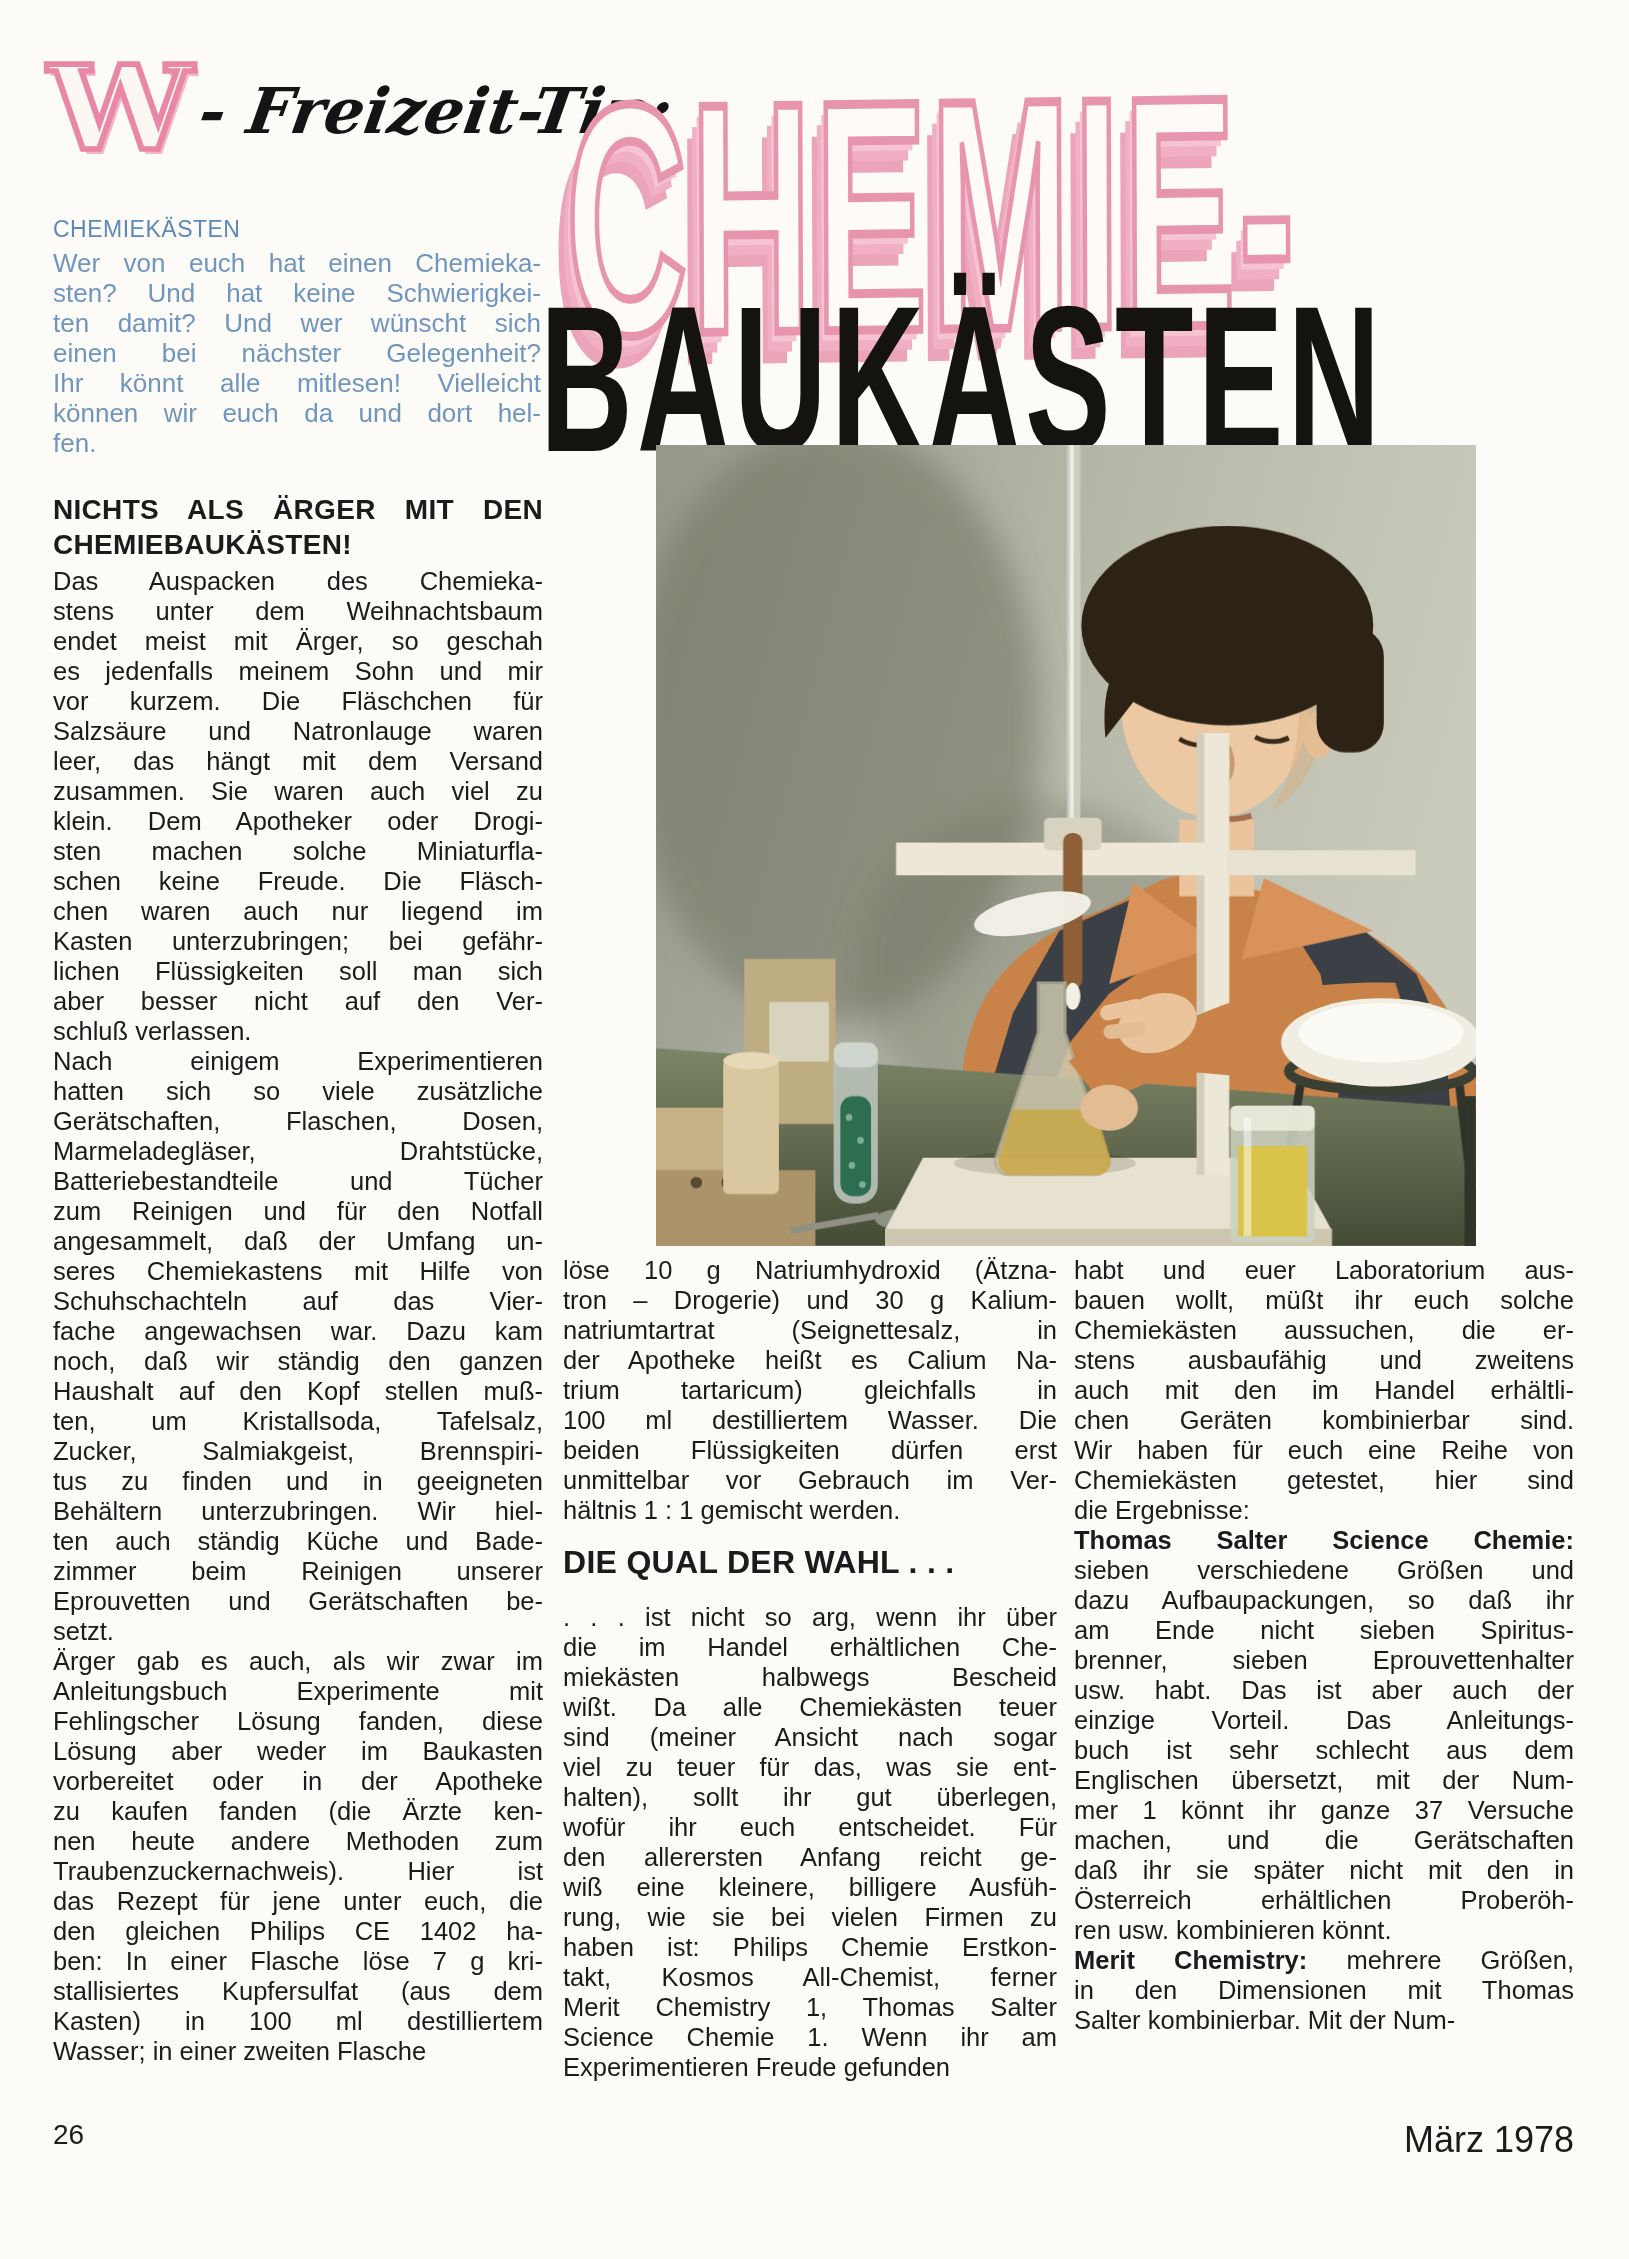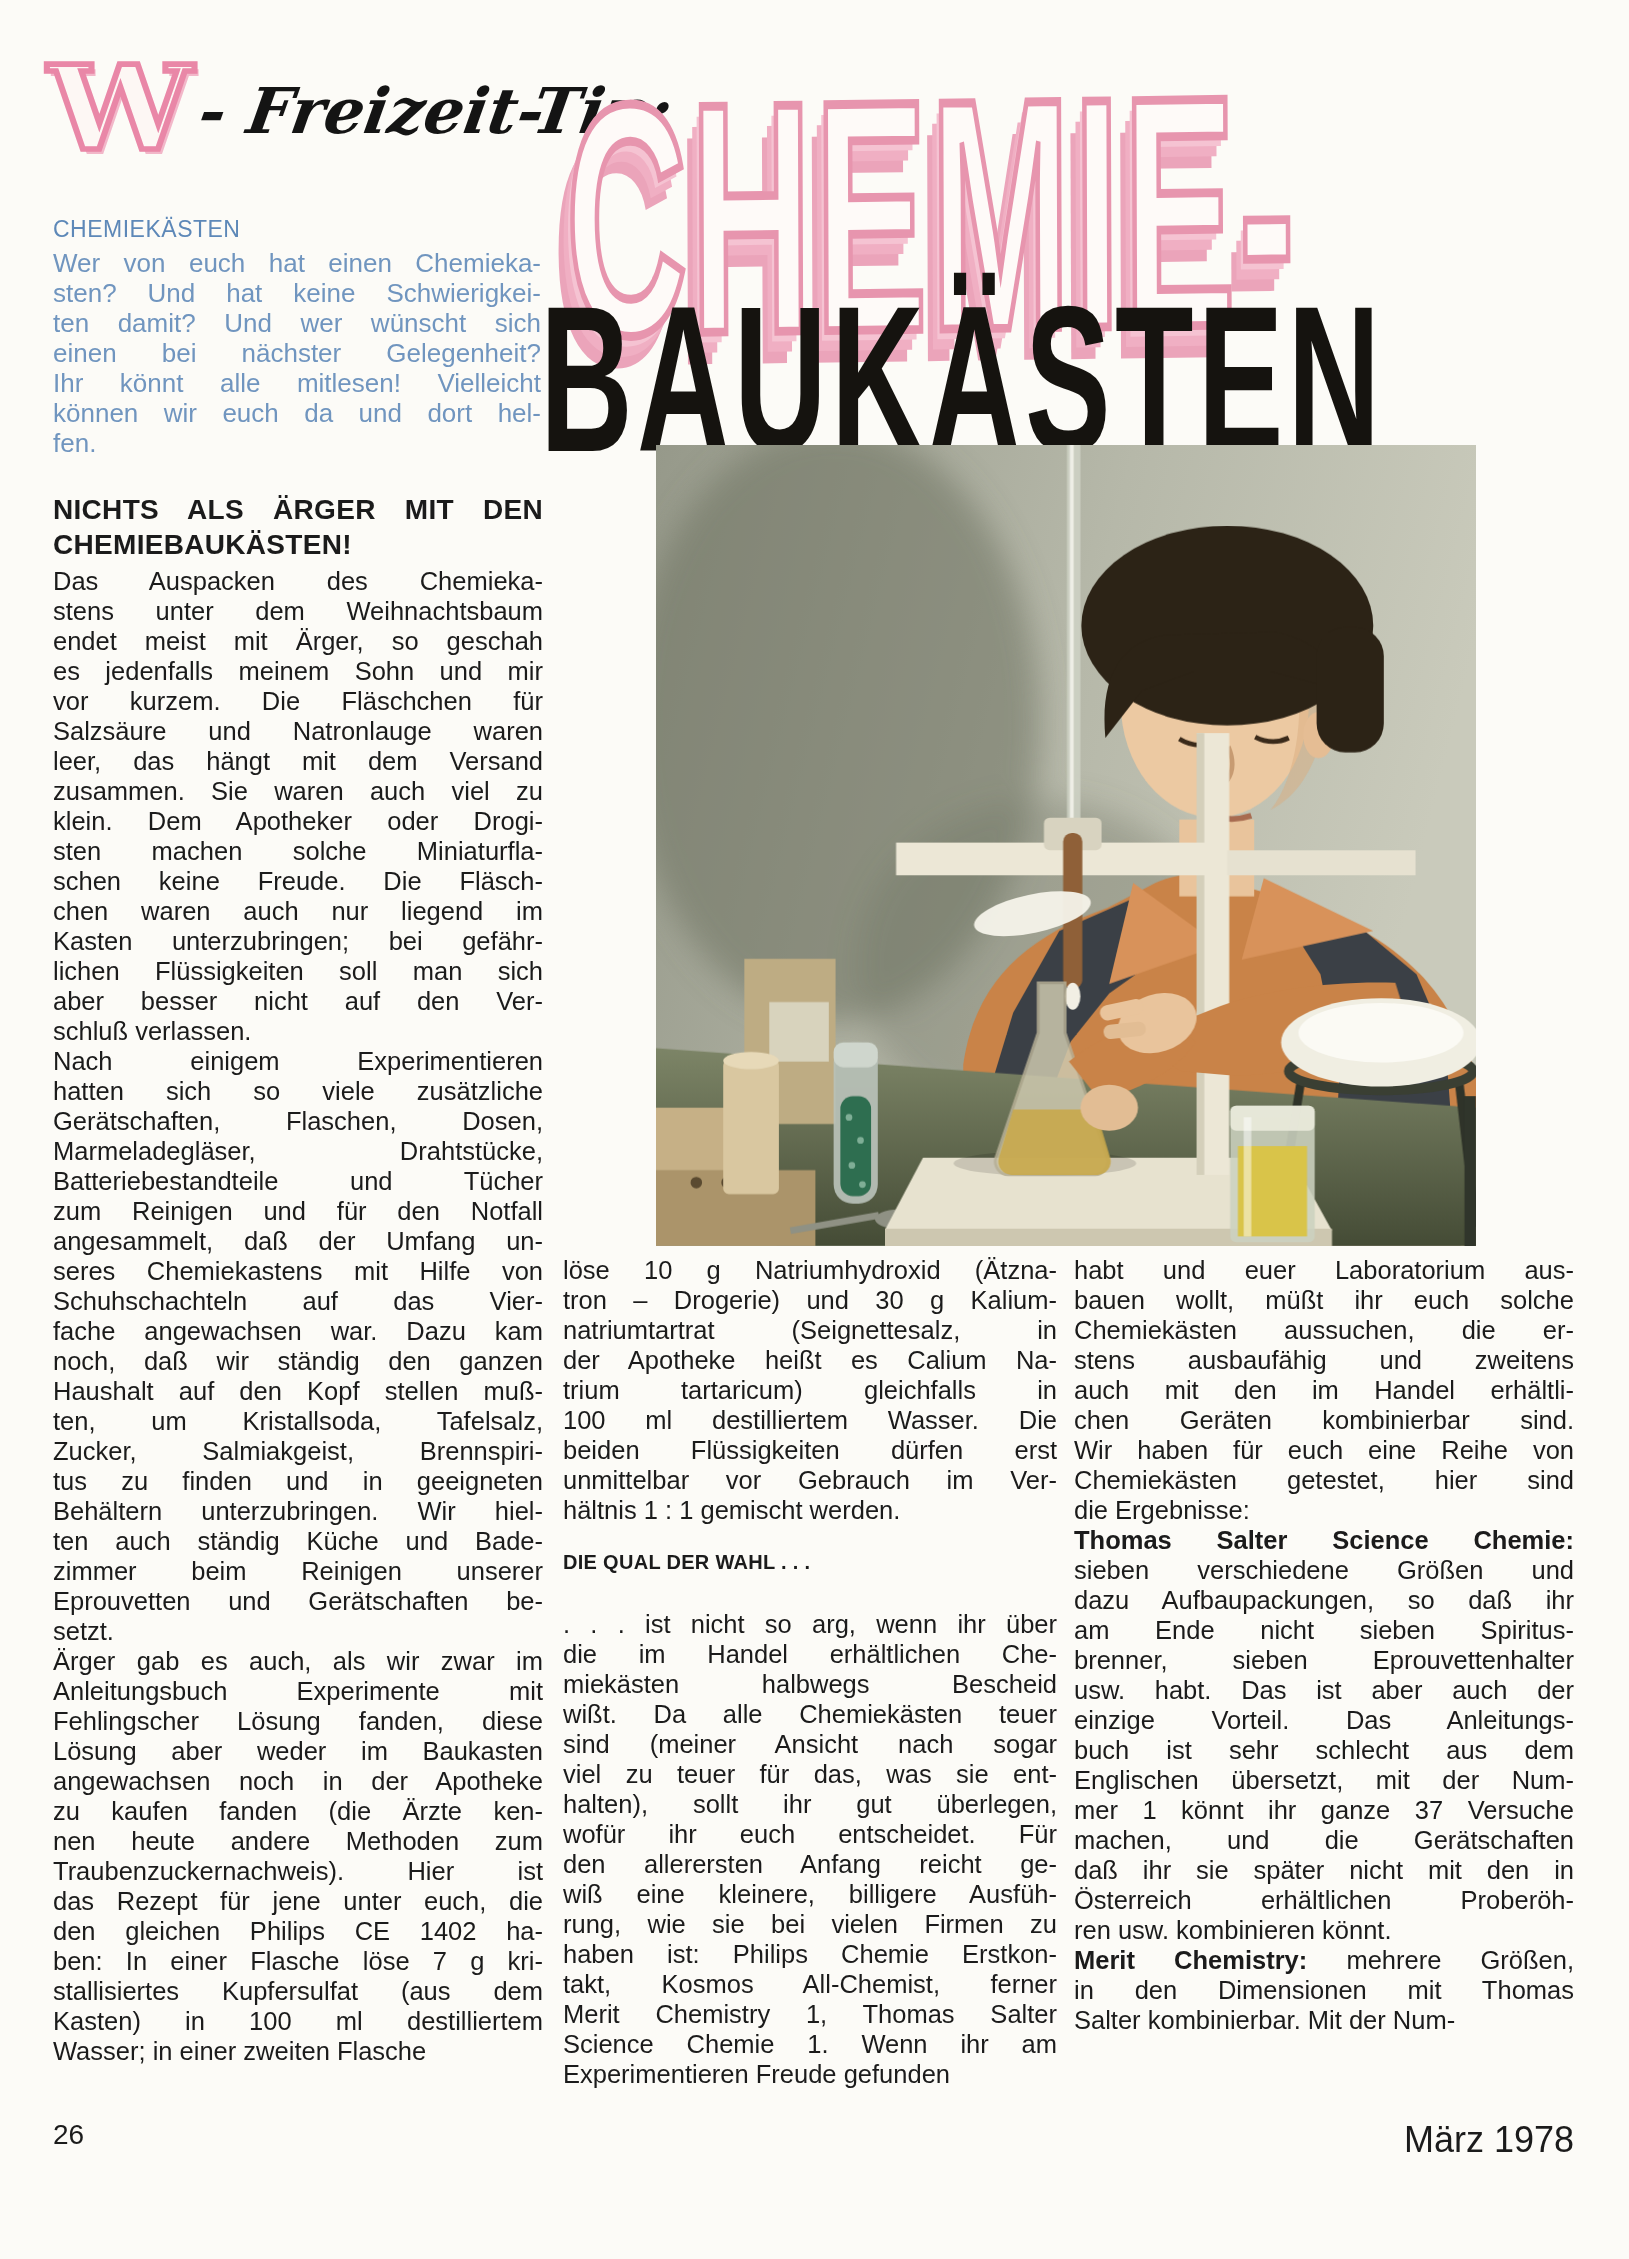--- a/index.html
+++ b/index.html
@@ -41,21 +41,21 @@
   .intro .tline{font-size:26px;line-height:30px;}
   
   .col{position:absolute;width:490px;}
   .col-left{left:53px;top:492px;}
   .col-mid{left:563px;top:1255px;width:494px;}
   .col-right{left:1074px;top:1255px;width:500px;}
   .col-h .tline{font-weight:bold;font-size:28px;line-height:35px;letter-spacing:0.3px;}
   .col-h{margin-bottom:4px;}
   .tline{font-size:25.5px;line-height:30px;text-align:justify;text-align-last:justify;}
   .tline.tlast{text-align-last:left;}
-  .subhead{font-weight:bold;font-size:20px;line-height:33px;margin:21px 0 30px 0;letter-spacing:0.3px;}
+  .subhead{font-weight:bold;font-size:32px;line-height:33px;margin:21px 0 23px 0;letter-spacing:0.3px;}
   b{font-weight:bold;}
   
   .photo{position:absolute;left:656px;top:445px;width:820px;height:801px;}
   
   .folio-left{position:absolute;left:53px;top:2119px;font-size:28px;}
   .folio-right{position:absolute;left:1074px;top:2119px;width:500px;text-align:right;font-size:36px;}
 </style>
 </head>
 <body>
 
@@ -124,21 +124,21 @@
         <div class="tline">ten auch ständig Küche und Bade-</div>
         <div class="tline">zimmer beim Reinigen unserer</div>
         <div class="tline">Eprouvetten und Gerätschaften be-</div>
         <div class="tline tlast">setzt.</div>
       </div>
     <div>
         <div class="tline">Ärger gab es auch, als wir zwar im</div>
         <div class="tline">Anleitungsbuch Experimente mit</div>
         <div class="tline">Fehlingscher Lösung fanden, diese</div>
         <div class="tline">Lösung aber weder im Baukasten</div>
-        <div class="tline">angewachsen noch in der Apotheke</div>
+        <div class="tline">vorbereitet oder in der Apotheke</div>
         <div class="tline">zu kaufen fanden (die Ärzte ken-</div>
         <div class="tline">nen heute andere Methoden zum</div>
         <div class="tline">Traubenzuckernachweis). Hier ist</div>
         <div class="tline">das Rezept für jene unter euch, die</div>
         <div class="tline">den gleichen Philips CE 1402 ha-</div>
         <div class="tline">ben: In einer Flasche löse 7 g kri-</div>
         <div class="tline">stallisiertes Kupfersulfat (aus dem</div>
         <div class="tline">Kasten) in 100 ml destilliertem</div>
         <div class="tline tlast">Wasser; in einer zweiten Flasche</div>
       </div>

